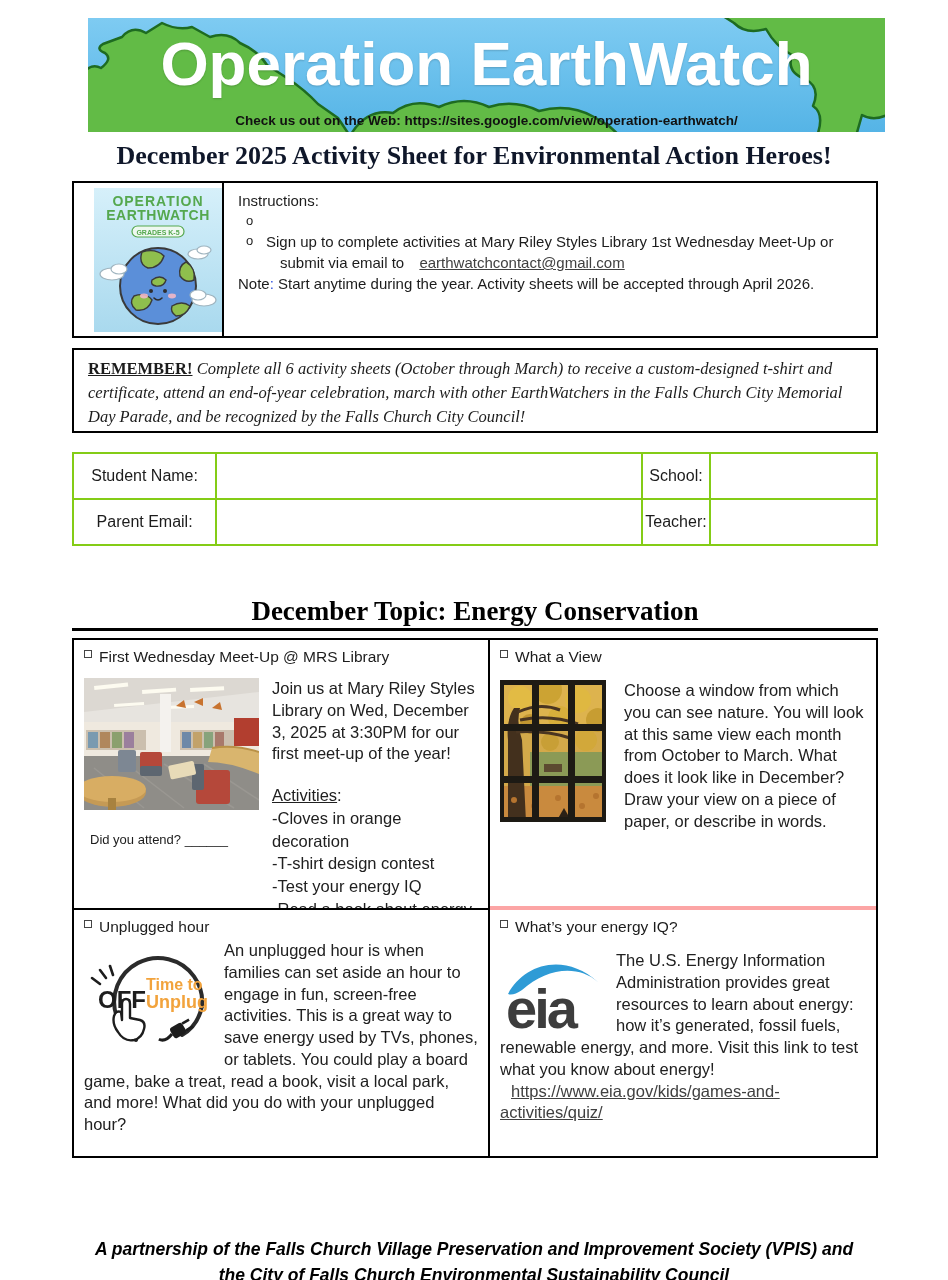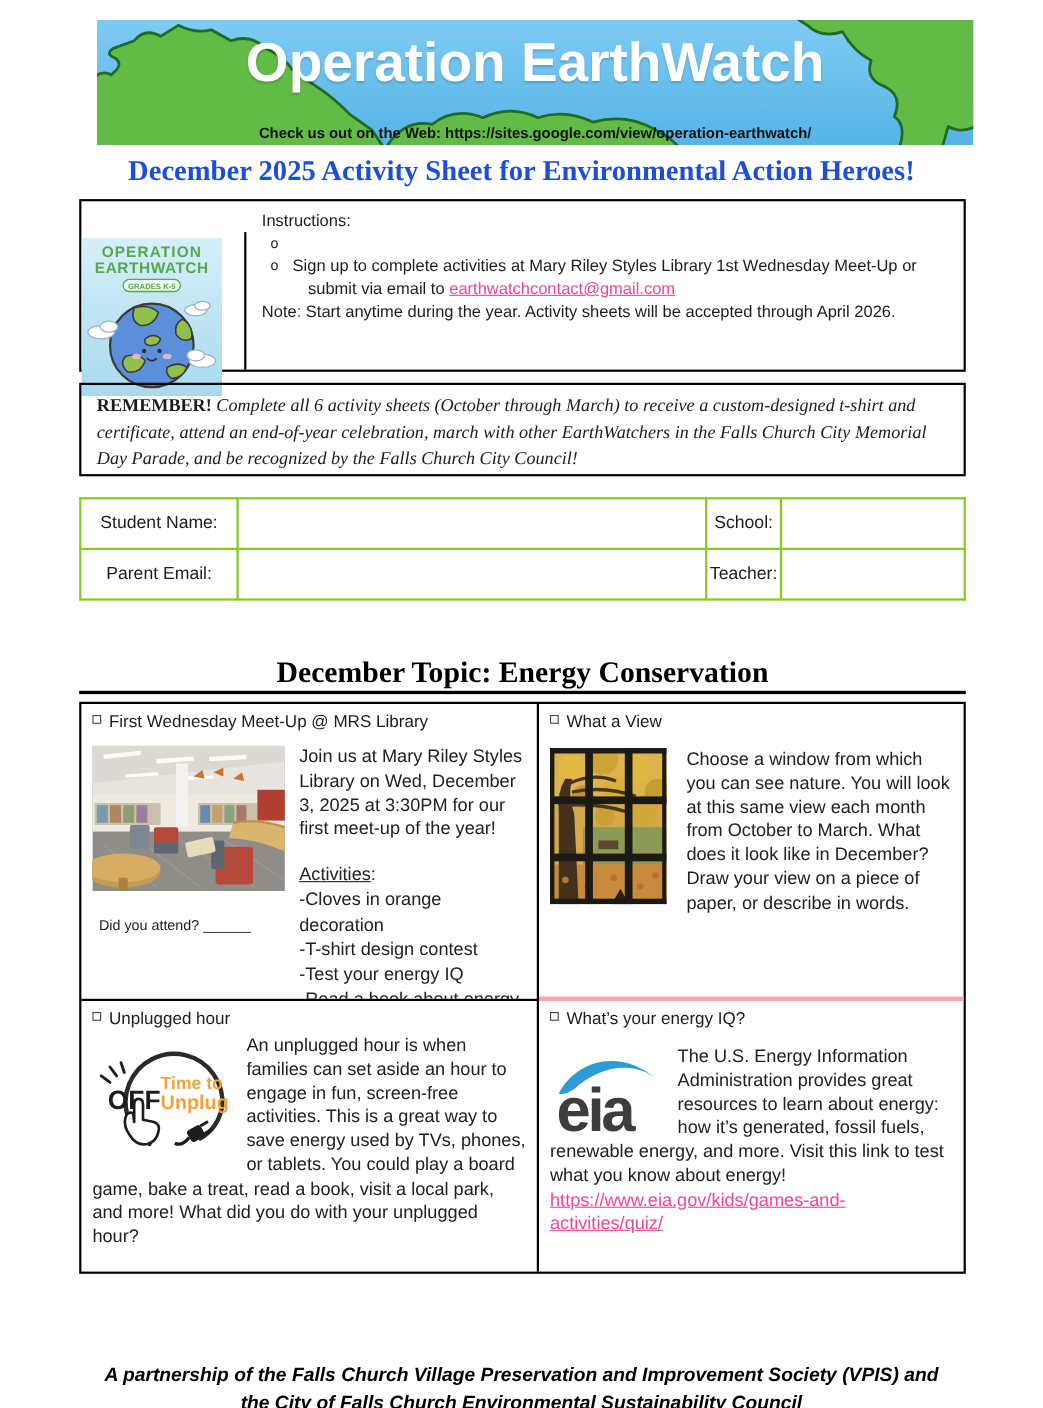--- a/index.html
+++ b/index.html
@@ -3,45 +3,45 @@
 <meta charset="utf-8">
 <style>
   * { margin:0; padding:0; box-sizing:border-box; }
   body { background:#ffffff; font-family:"Liberation Sans", sans-serif; color:#1c1c1c; }
   .page { position:relative; width:948px; height:1280px; background:#fff; overflow:hidden; }
 
   
   .banner { position:absolute; left:88px; top:18px; width:797px; height:114px; overflow:hidden; }
   .banner svg.map { position:absolute; inset:0; width:100%; height:100%; }
   .banner-title { position:absolute; top:10px; left:0; width:100%; text-align:center;
-    font-size:50px; font-weight:bold; color:#ffffff; letter-spacing:0px;
+    font-size:62px; font-weight:bold; color:#ffffff; letter-spacing:0px;
     text-shadow:0 1px 2px rgba(0,0,0,0.18); white-space:nowrap; }
   .banner-web { position:absolute; bottom:4px; left:0; width:100%; text-align:center;
     font-size:13.5px; font-weight:bold; color:#111; }
 
   
   .page-title { position:absolute; top:141px; left:0; width:100%; text-align:center;
-    font-family:"Liberation Serif", serif; font-weight:bold; font-size:26px; color:#1d4ed8; }
+    font-family:"Liberation Serif", serif; font-weight:bold; font-size:26px; color:#0f172a; }
 
   
   .instructions-box { position:absolute; left:72px; top:181px; width:806px; height:157px;
     border:2px solid #000; display:flex; }
-  .logo-cell { width:150px; border-right:2px solid #000; display:flex; align-items:flex-start; justify-content:flex-start; padding-top:5px;margin-top:28px; }
+  .logo-cell { width:150px; border-right:2px solid #000; display:flex; align-items:flex-start; justify-content:flex-end; padding-top:5px; }
   .instr-cell { flex:1; padding:7px 10px 6px 14px; font-size:15px; line-height:1.42; }
   .bullet { display:flex; margin-left:8px; }
   .bullet .marker { width:20px; font-size:13px; padding-top:1px; }
   .bullet .cont { margin-left:14px; }
-  .doc-link { color:#ec4899; text-decoration:underline; }
+  .doc-link { color:#404040; text-decoration:underline;margin-left:11px; }
   .note-colon { color:#3355e0; }
 
   
   .remember-box { position:absolute; left:72px; top:348px; width:806px; height:85px;
     border:2px solid #000; padding:7px 14px; font-family:"Liberation Serif", serif;
     font-size:16.5px; line-height:1.45; }
-  .remember-label { font-weight:bold; font-style:normal; }
+  .remember-label { font-weight:bold; font-style:normal;text-decoration:underline; }
   .remember-text { font-style:italic; }
 
   
   table.student { position:absolute; left:72px; top:452px; width:806px; border-collapse:collapse; }
   table.student td { border:2px solid #84cc16; height:46px; font-size:16px; text-align:center; vertical-align:middle; }
   td.lbl-l { width:140px; }
   td.val-l { width:416px; }
   td.lbl-r { width:67px; }
   td.val-r { width:163px; }
 

